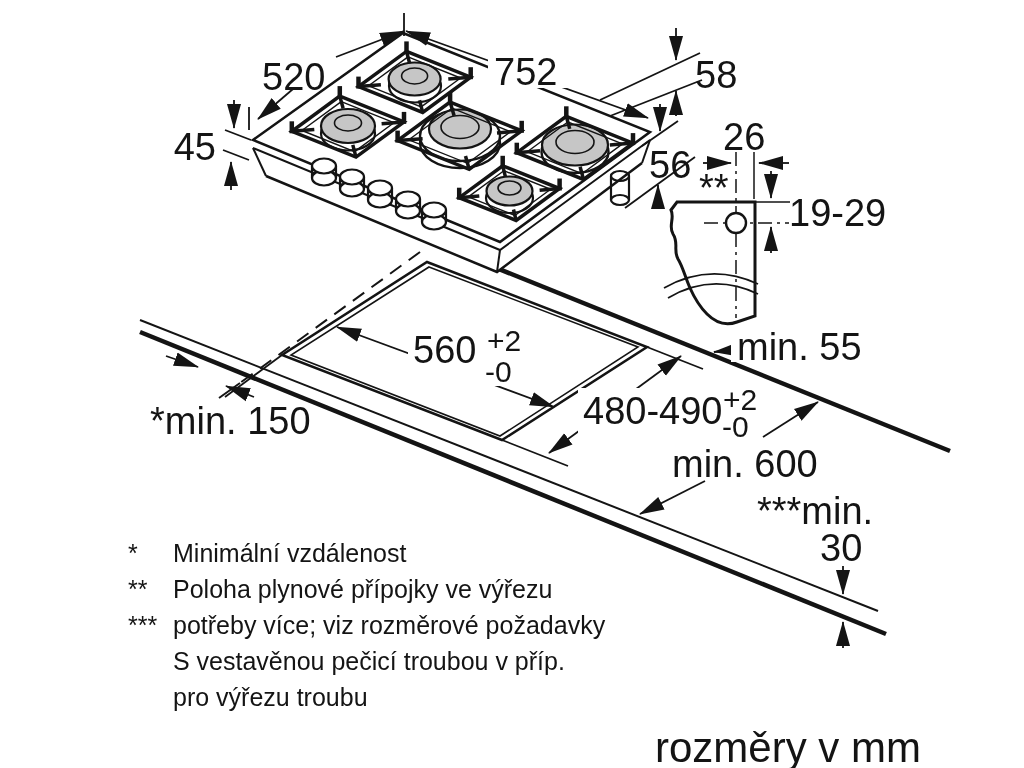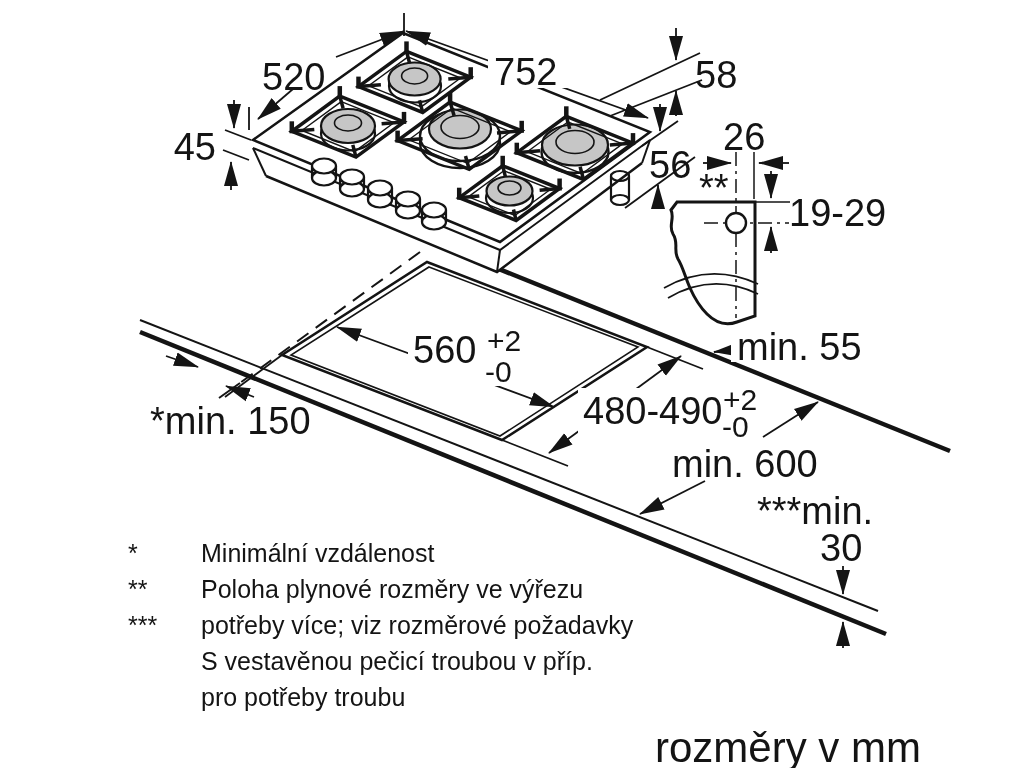--- a/index.html
+++ b/index.html
@@ -8,21 +8,21 @@
   #art{position:absolute;left:0;top:0;}
   svg text{font-family:"Liberation Sans", sans-serif;fill:#141414;}
   .dim{font-size:38px;}
   .dim-sm{font-size:30px;}
   .stroke{stroke:#141414;fill:none;}
   .white{fill:#ffffff;}
   .gray{fill:#c6c6c6;}
   #footnotes{position:absolute;left:128px;top:535px;font-size:25px;line-height:36px;color:#141414;}
   .fn-row{display:flex;}
   .fn-marker{width:45px;flex:0 0 45px;}
-  .fn-text div{white-space:nowrap;margin-left:28px;}
+  .fn-text div{white-space:nowrap;}
   #units-note{position:absolute;left:655px;top:724px;font-size:42px;color:#141414;text-align:center;}
 </style>
 </head>
 <body>
 
 <div id="stage">
 
 <svg id="art" width="1024" height="768" viewBox="0 0 1024 768">
   <defs>
     <marker id="arr" markerUnits="userSpaceOnUse" markerWidth="26" markerHeight="16" refX="24" refY="8" orient="auto-start-reverse">
@@ -271,28 +271,28 @@
   <div id="footnotes">
     <div class="fn-row">
       <div class="fn-marker">*</div>
       <div class="fn-text">
         <div>Minimální vzdálenost</div>
       </div>
     </div>
     <div class="fn-row">
       <div class="fn-marker">**</div>
       <div class="fn-text">
-        <div>Poloha plynové rozměry ve výřezu</div>
+        <div>Poloha plynové přípojky ve výřezu</div>
       </div>
     </div>
     <div class="fn-row">
       <div class="fn-marker">***</div>
       <div class="fn-text">
         <div>potřeby více; viz rozměrové požadavky</div>
         <div>S vestavěnou pečicí troubou v příp.</div>
-        <div>pro potřeby troubu</div>
+        <div>pro výřezu troubu</div>
       </div>
     </div>
   </div>
 
   <div id="units-note">rozměry v mm</div>
 
 </div>
 
 </body></html>

